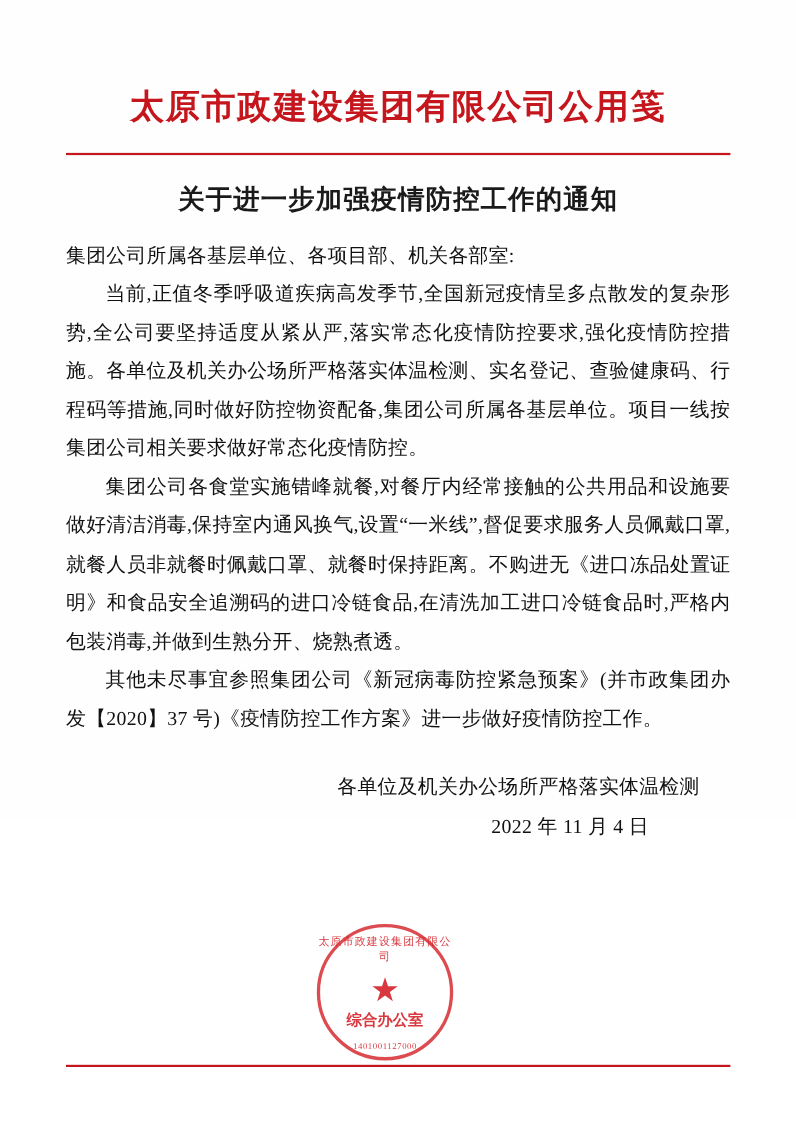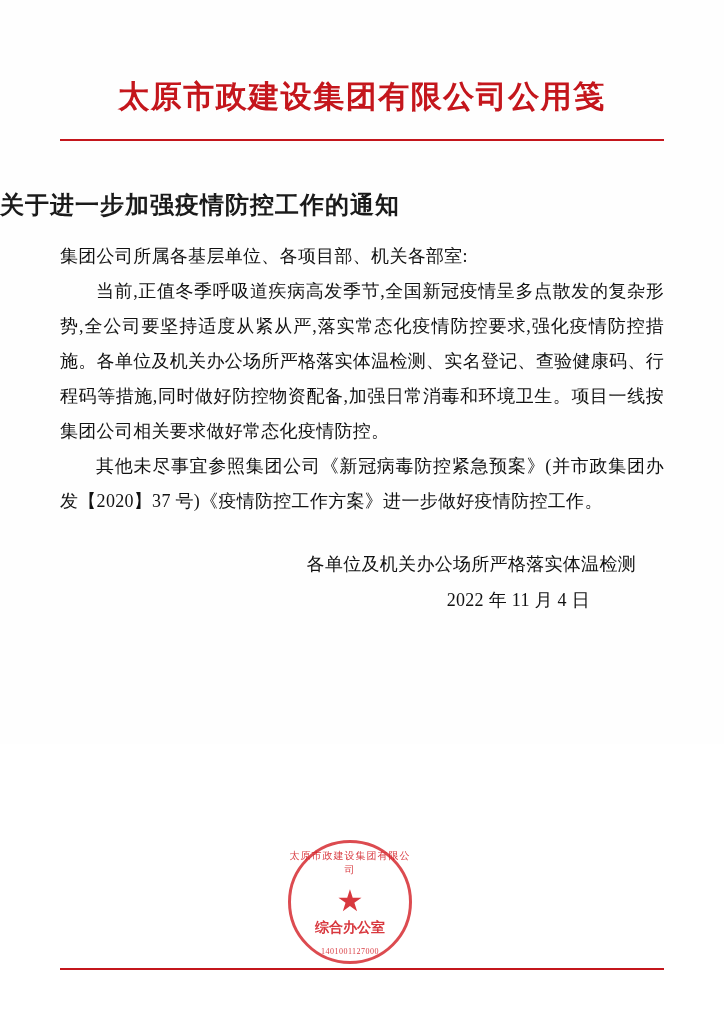--- a/index.html
+++ b/index.html
@@ -33,22 +33,22 @@
     font-family: "Liberation Serif", "DejaVu Serif", serif;
     line-height: 1.25;
   }
   .rule-top {
     margin: 22px 60px 0 60px;
     border-top: 2px solid #c4161c;
     height: 0;
   }
   
   .doc-title {
-    margin-top: 48px;
-    text-align: left;
+    margin-top: 24px;
+    text-align: center;
     font-size: 24px;
     font-weight: bold;
     letter-spacing: 1px;
     color: #1a1a1a;
   }
   
   .body-wrap {
     margin: 18px 60px 0 60px;
     color: #111;
     font-size: 18px;
@@ -156,21 +156,22 @@
 
   <div class="letterhead">
     <div class="letterhead-title">太原市政建设集团有限公司公用笺</div>
   </div>
   <div class="rule-top"></div>
 
   <div class="doc-title">关于进一步加强疫情防控工作的通知</div>
 
   <div class="body-wrap">
     <p class="salutation">集团公司所属各基层单位、各项目部、机关各部室:</p>
-    <p class="para">当前,正值冬季呼吸道疾病高发季节,全国新冠疫情呈多点散发的复杂形势,全公司要坚持适度从紧从严,落实常态化疫情防控要求,强化疫情防控措施。各单位及机关办公场所严格落实体温检测、实名登记、查验健康码、行程码等措施,同时做好防控物资配备,加强日常消毒和环境卫生。项目一线按集团公司相关要求做好常态化疫情防控。</p>
+    <p class="para">当前,正值冬季呼吸道疾病高发季节,全国新冠疫情呈多点散发的复杂形势,全公司要坚持适度从紧从严,落实常态化疫情防控要求,强化疫情防控措施。各单位及机关办公场所严格落实体温检测、实名登记、查验健康码、行程码等措施,同时做好防控物资配备,集团公司所属各基层单位。项目一线按集团公司相关要求做好常态化疫情防控。</p>
+    <p class="para">集团公司各食堂实施错峰就餐,对餐厅内经常接触的公共用品和设施要做好清洁消毒,保持室内通风换气,设置“一米线”,督促要求服务人员佩戴口罩,就餐人员非就餐时佩戴口罩、就餐时保持距离。不购进无《进口冻品处置证明》和食品安全追溯码的进口冷链食品,在清洗加工进口冷链食品时,严格内包装消毒,并做到生熟分开、烧熟煮透。</p>
     <p class="para">其他未尽事宜参照集团公司《新冠病毒防控紧急预案》(并市政集团办发【2020】37 号)《疫情防控工作方案》进一步做好疫情防控工作。</p>
   </div>
 
   <div class="signature">
     <div class="sig-line">各单位及机关办公场所严格落实体温检测</div>
     <div class="sig-line date">2022 年 11 月 4 日</div>
   </div>
 
   <div class="seal">
     <div class="seal-ring"></div>

